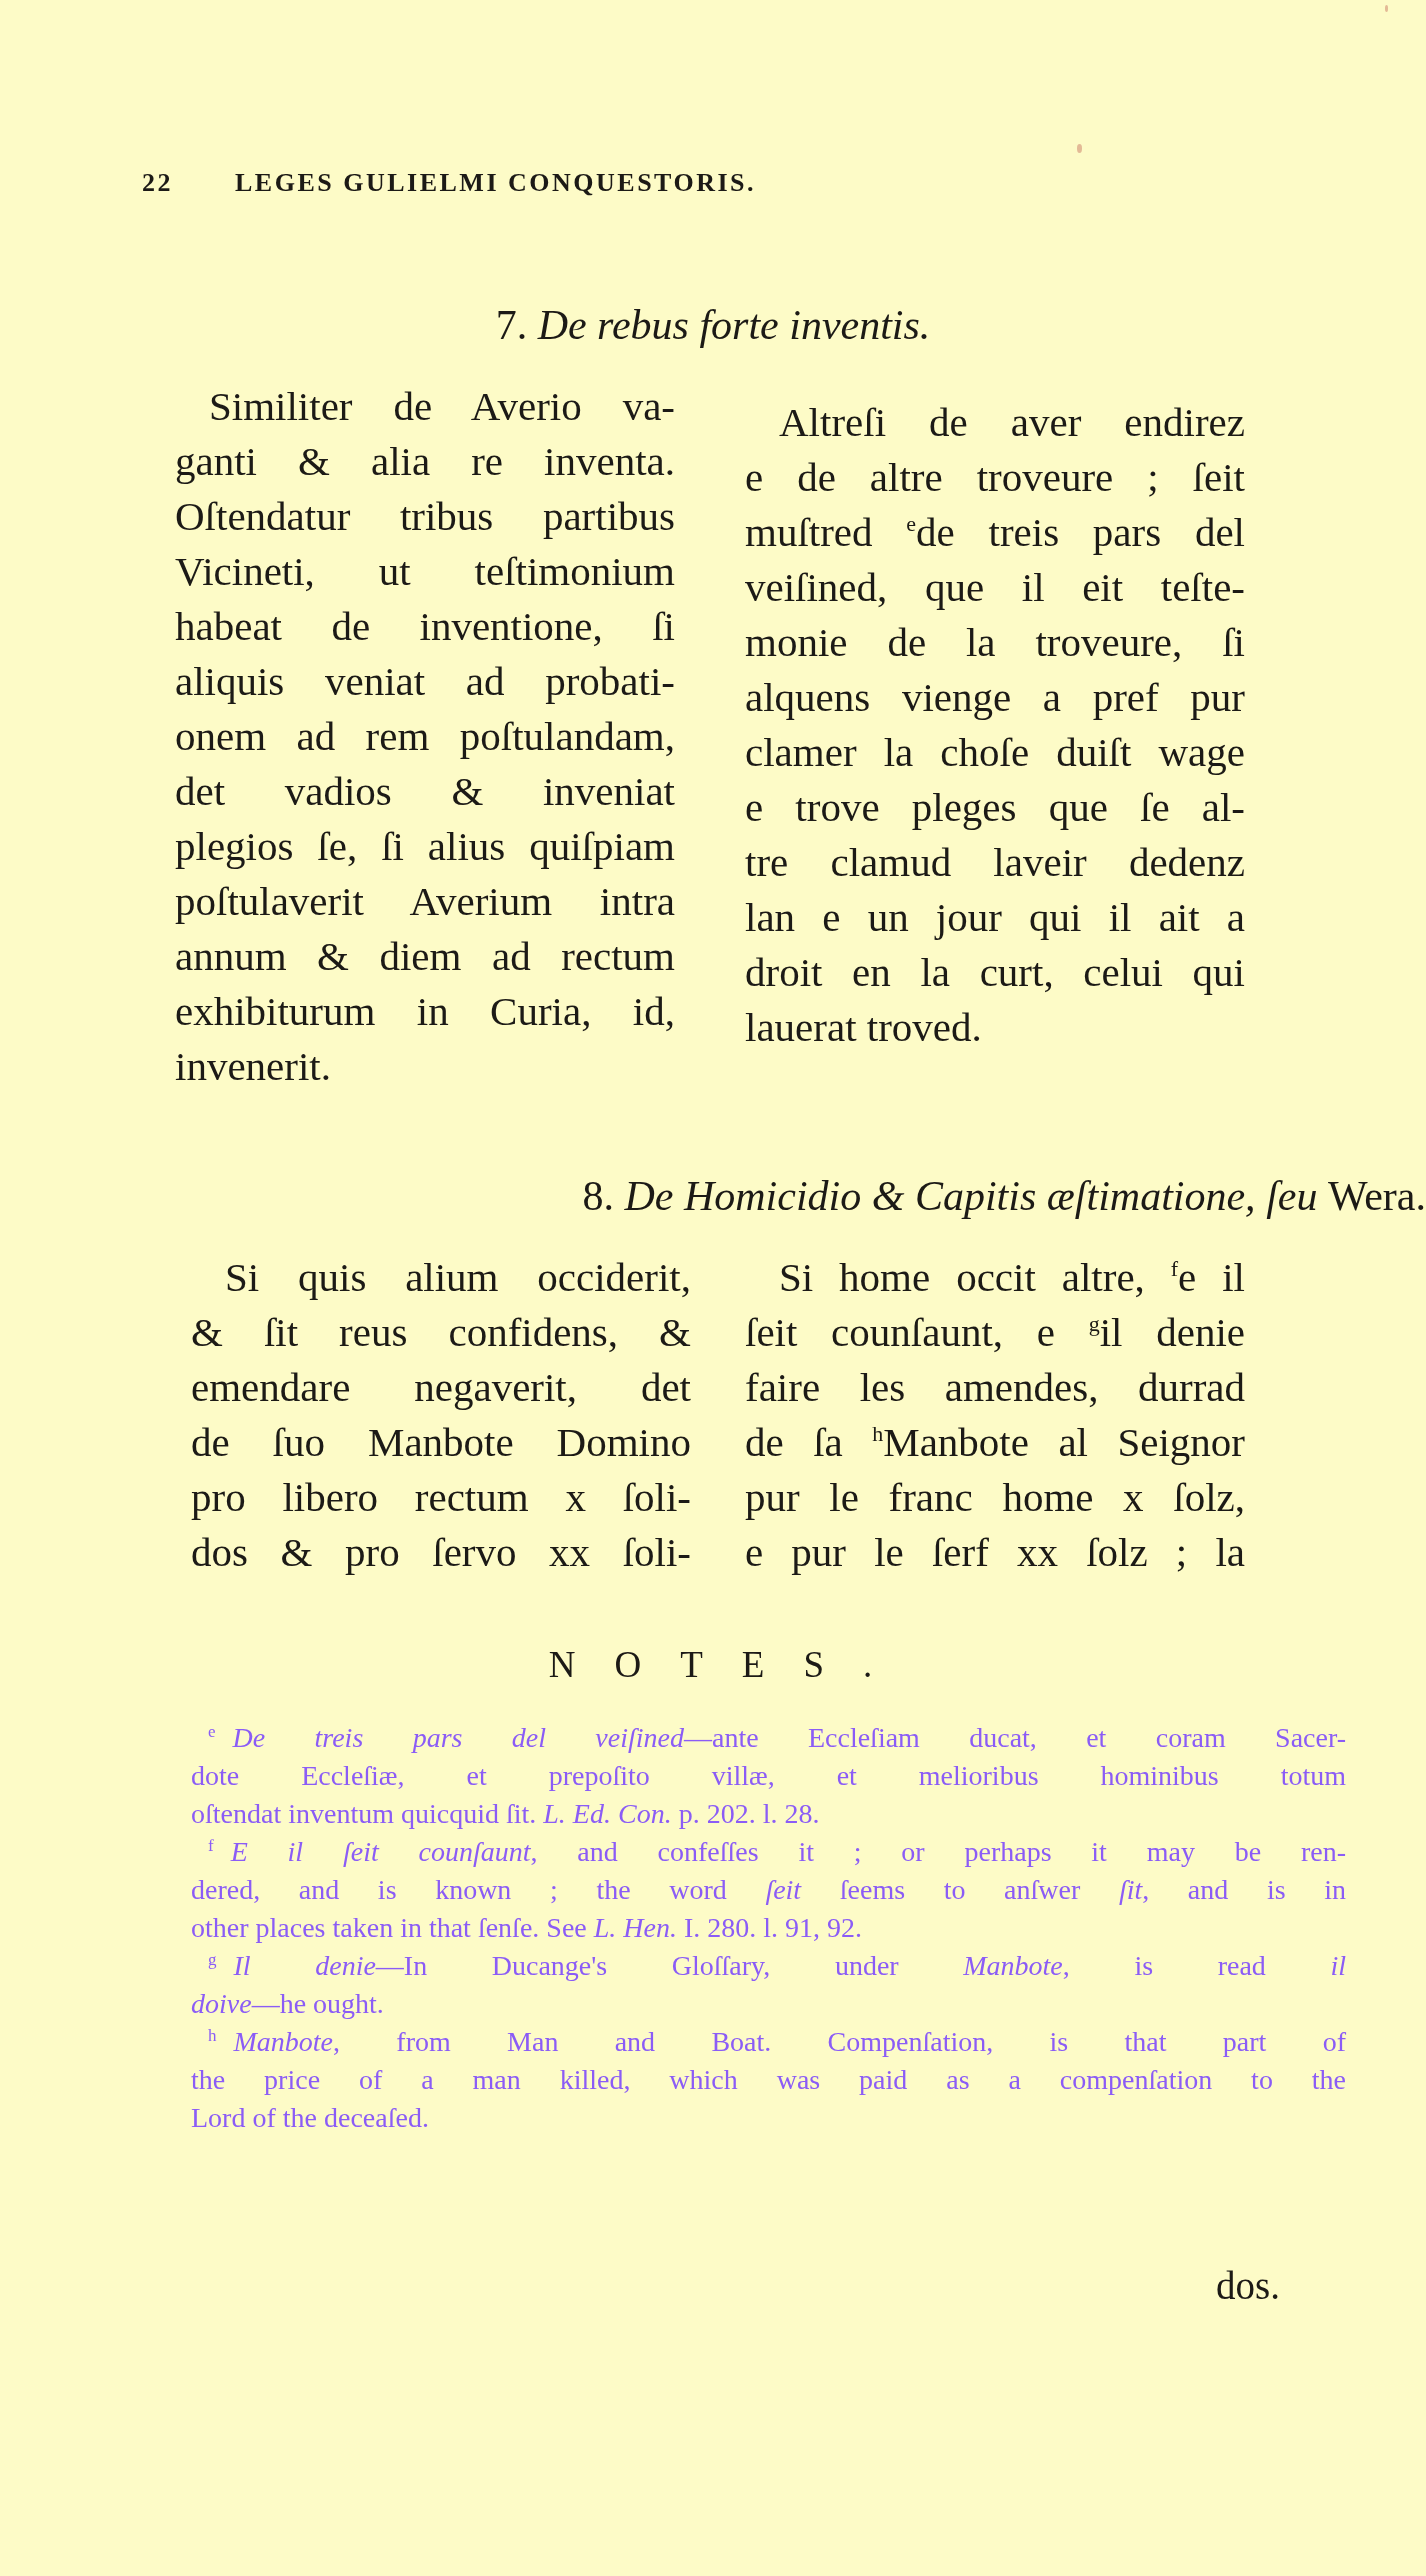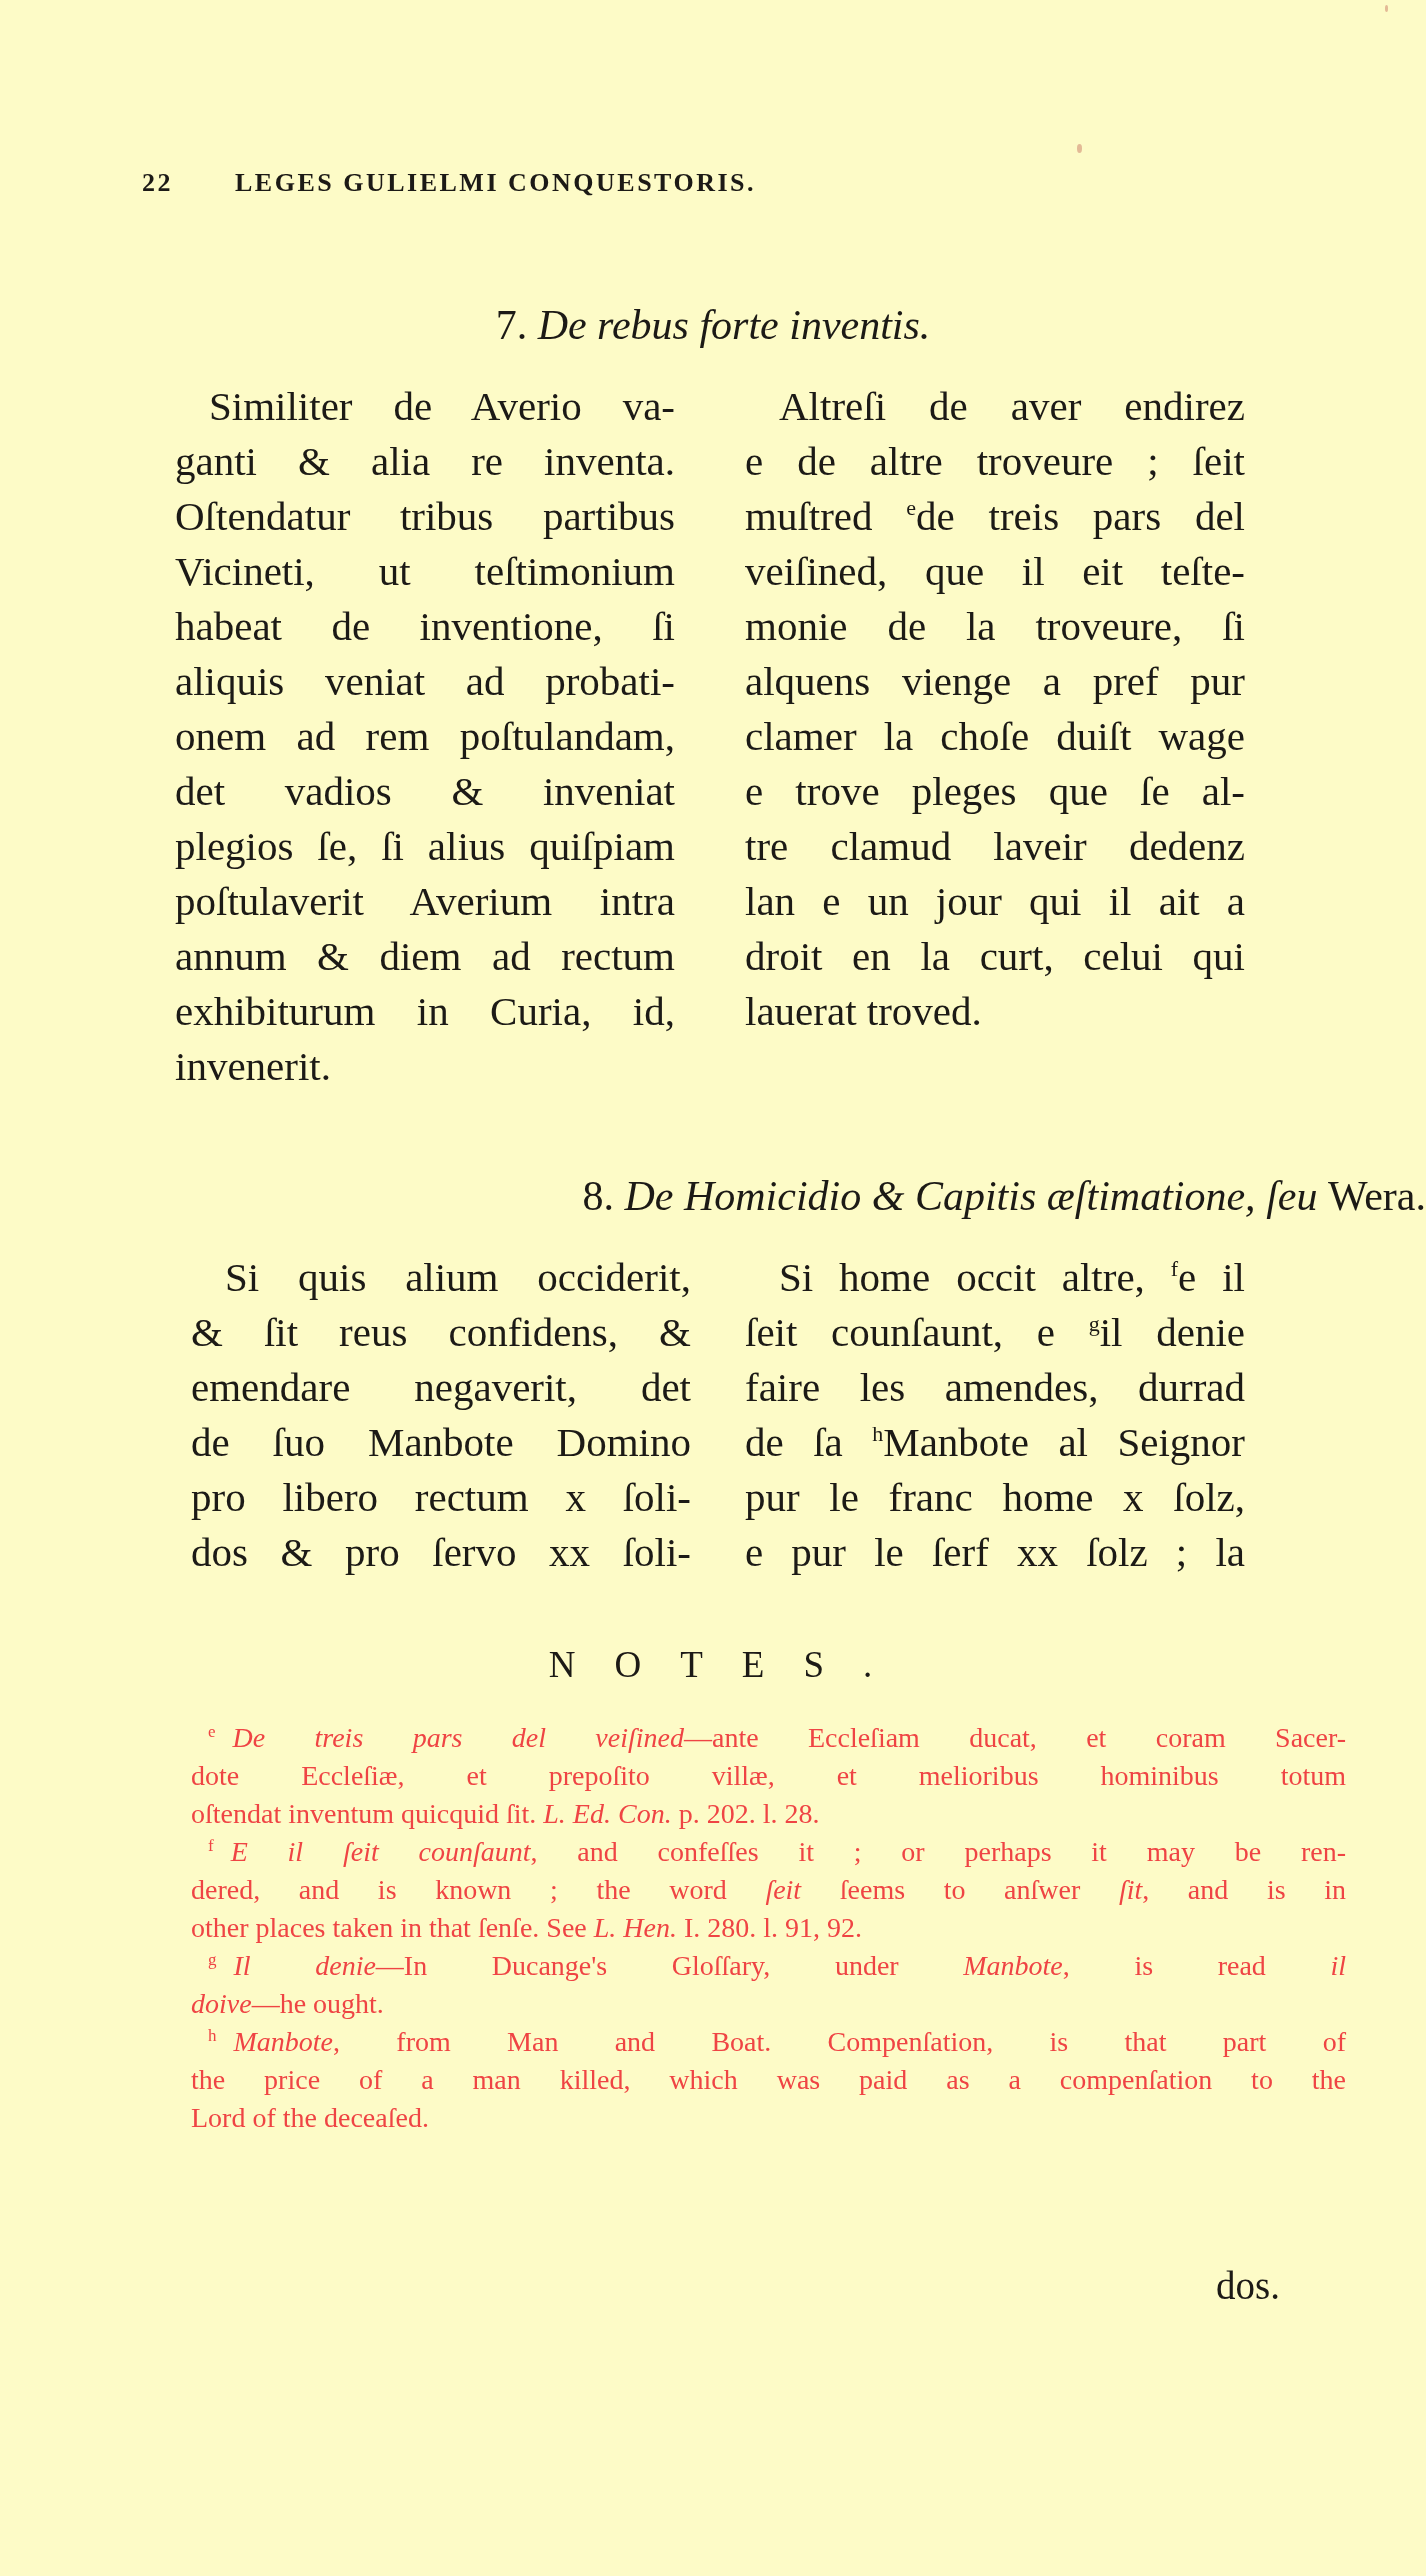--- a/index.html
+++ b/index.html
@@ -26,30 +26,30 @@
   .section-title .roman { font-style: normal; }
   .col {
     position: absolute; font-size: 41px; line-height: 55px;
     width: 500px;
   }
   .col .ln { display: block; text-align: justify; text-align-last: justify; white-space: nowrap; height: 55px; }
   .col .ln.last { text-align-last: left; }
   .col .ln.indent { padding-left: 34px; }
   .sup { font-size: 22px; vertical-align: super; line-height: 0; }
   .col-left-7 { left: 175px; top: 379px; }
-  .col-right-7 { left: 745px; top: 379px; }
+  .col-right-7 { left: 745px; top: 395px; }
   .col-left-8 { left: 191px; top: 1250px; }
   .col-right-8 { left: 745px; top: 1250px; }
   .notes-heading {
     position: absolute; top: 1643px; left: 0; width: 1426px; text-align: center;
     font-size: 37px; letter-spacing: 39px; padding-left: 34px; box-sizing: border-box;
   }
   .notes {
     position: absolute; left: 191px; top: 1719px; width: 1155px;
-    font-size: 28px; line-height: 38px; color: #ef4444;
+    font-size: 28px; line-height: 38px; color: #8b5cf6;
   }
   .notes .ln { display: block; text-align: justify; text-align-last: justify; white-space: nowrap; height: 38px; }
   .notes .ln.last { text-align-last: left; }
   .notes .ln.first { padding-left: 17px; }
   .notes i { font-style: italic; }
   .notes .nsup { font-size: 17px; vertical-align: super; line-height: 0; margin-right: 17px; }
   .catchword {
     position: absolute; left: 1216px; top: 2263px; font-size: 39px;
   }
   .speck { position: absolute; background: #c46b5a; opacity: 0.45; border-radius: 50%; }

